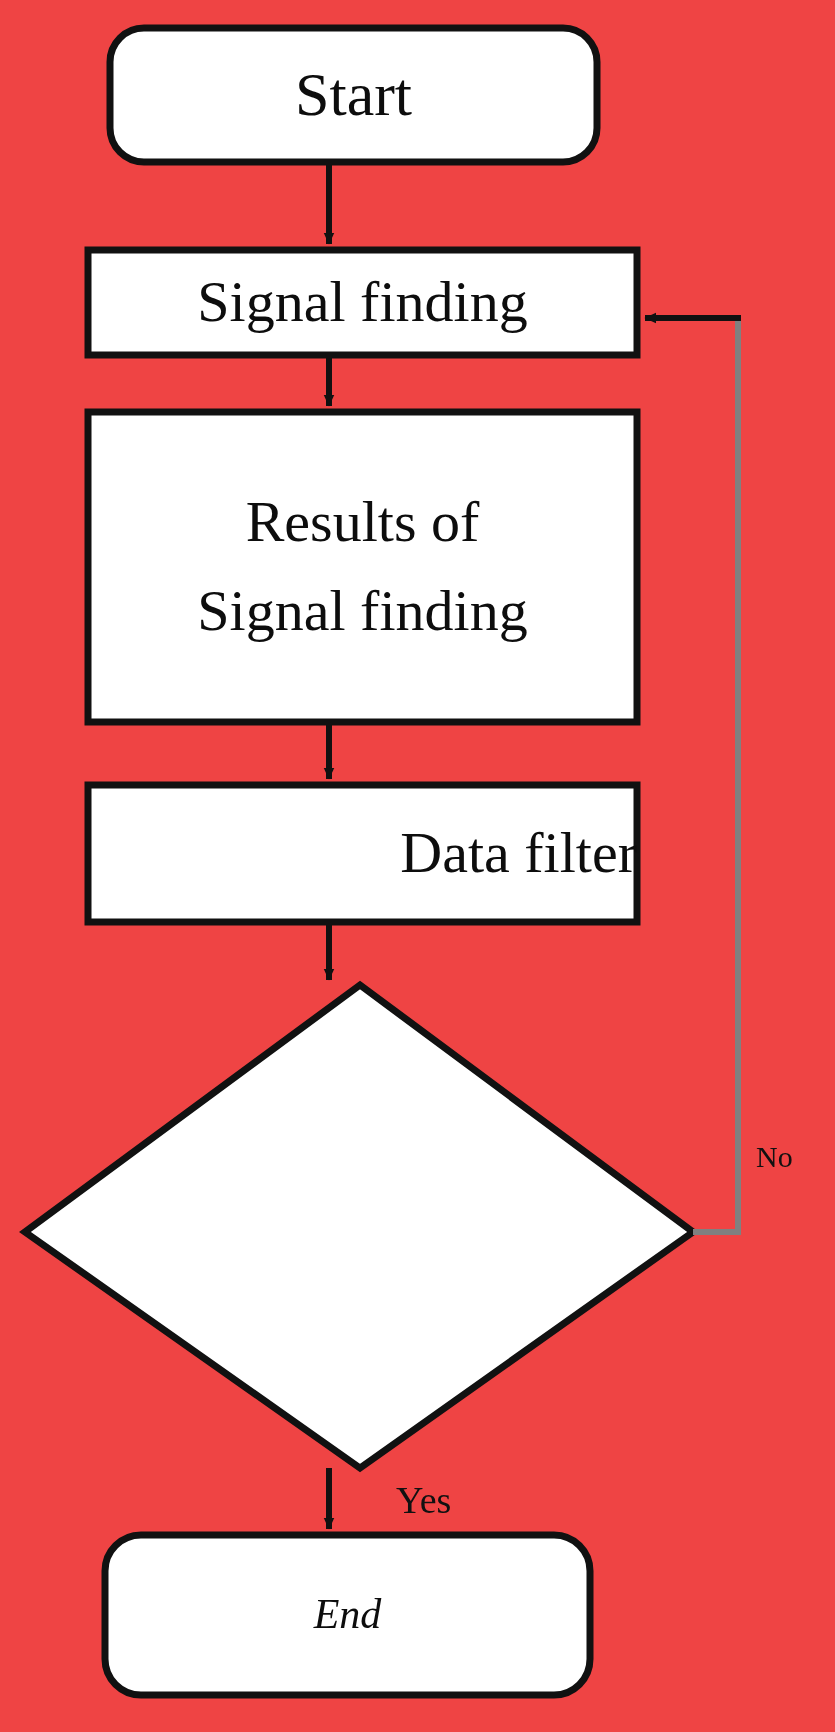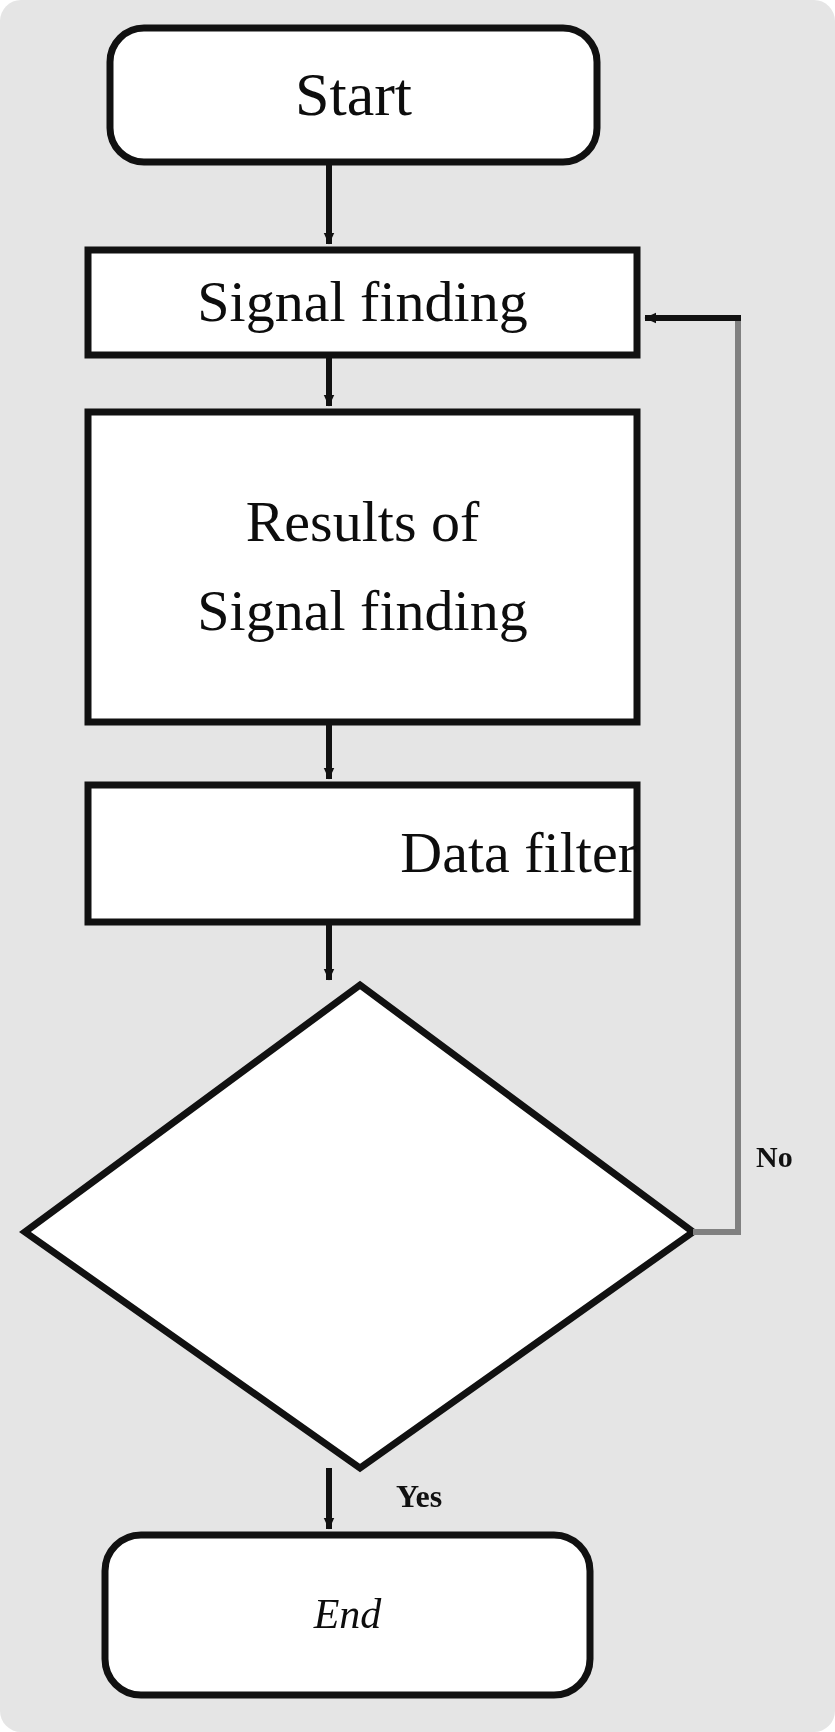--- a/index.html
+++ b/index.html
@@ -8,23 +8,22 @@
     padding: 0;
     background: #ffffff;
   }
   body {
     font-family: "Liberation Serif", "DejaVu Serif", serif;
   }
   #flowchart-root {
     position: relative;
     width: 835px;
     height: 1732px;
-    background: #e5e5e5;
+    background: #ef4444;
     overflow: hidden;
-    border-radius: 21px;
   }
   #flow-svg {
     position: absolute;
     top: 0;
     left: 0;
     width: 835px;
     height: 1732px;
   }
   .node-label {
     position: absolute;
@@ -37,32 +36,32 @@
     font-family: "Liberation Serif", "DejaVu Serif", serif;
     font-weight: 400;
     line-height: 1.18;
     white-space: pre-line;
     pointer-events: none;
   }
   .edge-label {
     position: absolute;
     color: #111111;
     font-family: "Liberation Serif", "DejaVu Serif", serif;
-    font-weight: 700;
+    font-weight: 400;
     pointer-events: none;
   }
   
   .lbl-start   { left: 110px; top: 28px;   width: 487px; height: 134px; font-size: 62px; }
   .lbl-signal  { left: 88px;  top: 250px;  width: 549px; height: 105px; font-size: 58px; }
   .lbl-results { left: 88px;  top: 412px;  width: 549px; height: 310px; font-size: 58px; }
   .lbl-filter  { left: 88px;  top: 785px;  width: 549px; height: 137px; font-size: 58px; align-items: flex-end; }
   .lbl-decision{ left: 110px; top: 1110px; width: 500px; height: 240px; font-size: 52px; }
   .lbl-end     { left: 105px; top: 1535px; width: 485px; height: 160px; font-size: 42px; font-style: italic; }
   .lbl-no      { left: 756px; top: 1140px; font-size: 30px; }
-  .lbl-yes     { left: 396px; top: 1478px; font-size: 32px; }
+  .lbl-yes     { left: 396px; top: 1478px; font-size: 38px; }
   .row-gap     { height: 0.36em; }
 </style>
 </head>
 <body>
 
 <div id="flowchart-root">
 
   <svg id="flow-svg" viewBox="0 0 835 1732" xmlns="http://www.w3.org/2000/svg">
     <defs>
       <marker id="arrowhead-black" markerWidth="13" markerHeight="13" refX="11.4" refY="6" orient="auto" markerUnits="userSpaceOnUse">

